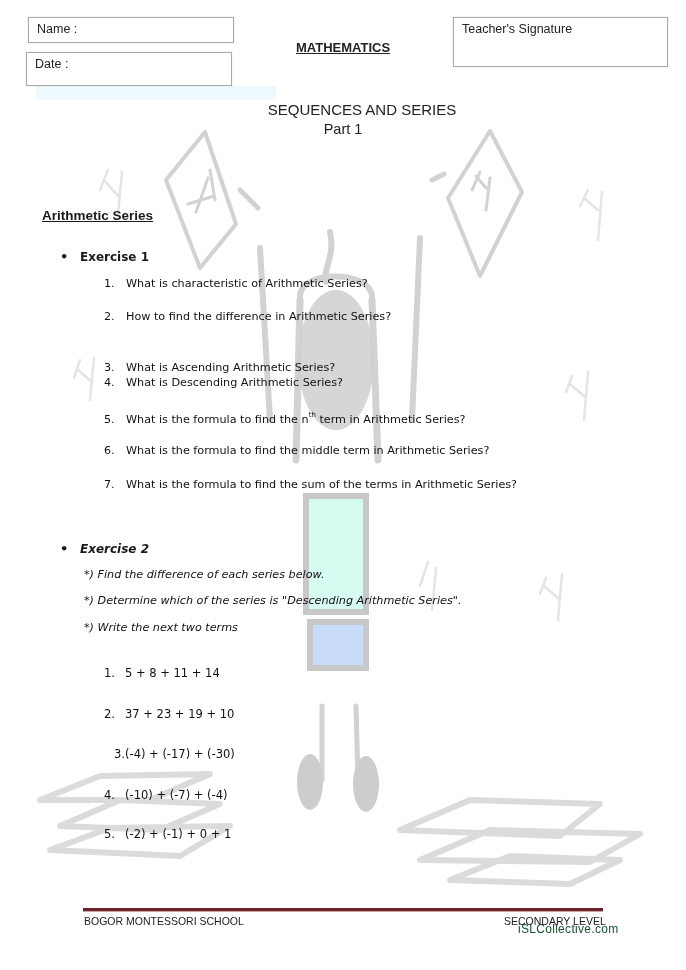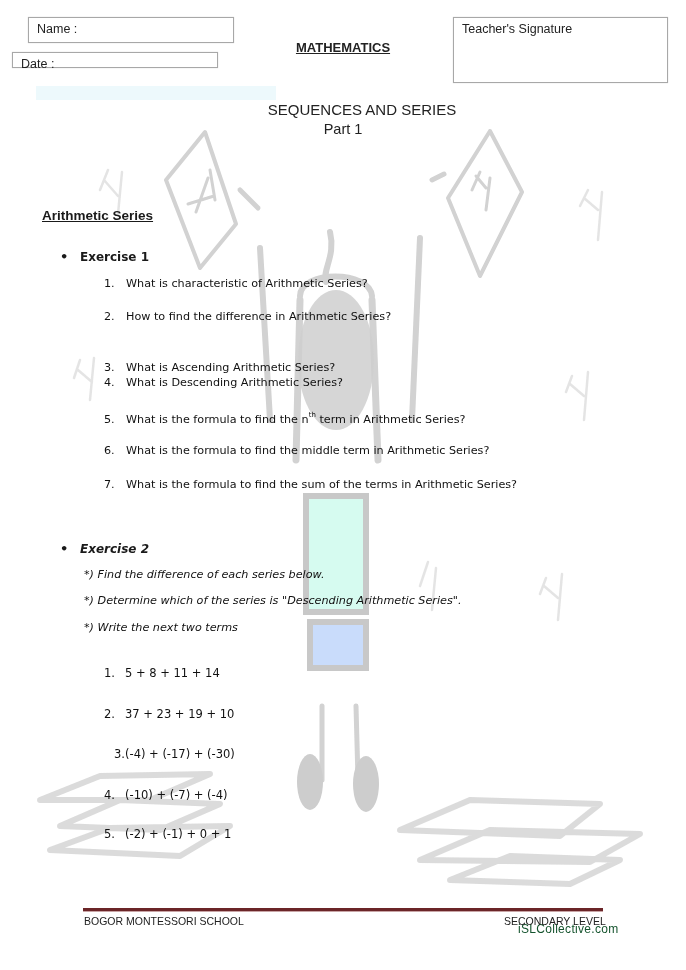--- a/index.html
+++ b/index.html
@@ -87,24 +87,24 @@
   <rect x="310" y="622" width="56" height="46" fill="#c9dcfb" stroke="#c8c8c8" stroke-width="6"></rect>
   <ellipse cx="310" cy="782" rx="13" ry="28" fill="#cdcdcd"></ellipse>
   <ellipse cx="366" cy="784" rx="13" ry="28" fill="#cdcdcd"></ellipse>
 
   <rect x="36" y="86" width="240" height="14" fill="#e8f7fb" opacity="0.8"></rect>
 </svg>
 
 <div class="box" style="left:28px; top:17px; width:206px; height:26px;">
   <span>Name :</span>
 </div>
-<div class="box" style="left:12px; top:52px; width:206px; height:16px;">
+<div class="box" style="left:26px; top:52px; width:206px; height:34px;">
   <span>Date  :</span>
 </div>
-<div class="box" style="left:453px; top:17px; width:215px; height:66px;">
+<div class="box" style="left:453px; top:17px; width:215px; height:50px;">
   <span>Teacher's Signature</span>
 </div>
 
 <div class="center-title heading-main">
   <span>MATHEMATICS</span>
 </div>
 <div class="center-title title1">SEQUENCES AND SERIES</div>
 <div class="center-title title2">Part 1</div>
 
 <div class="section">Arithmetic Series</div>

